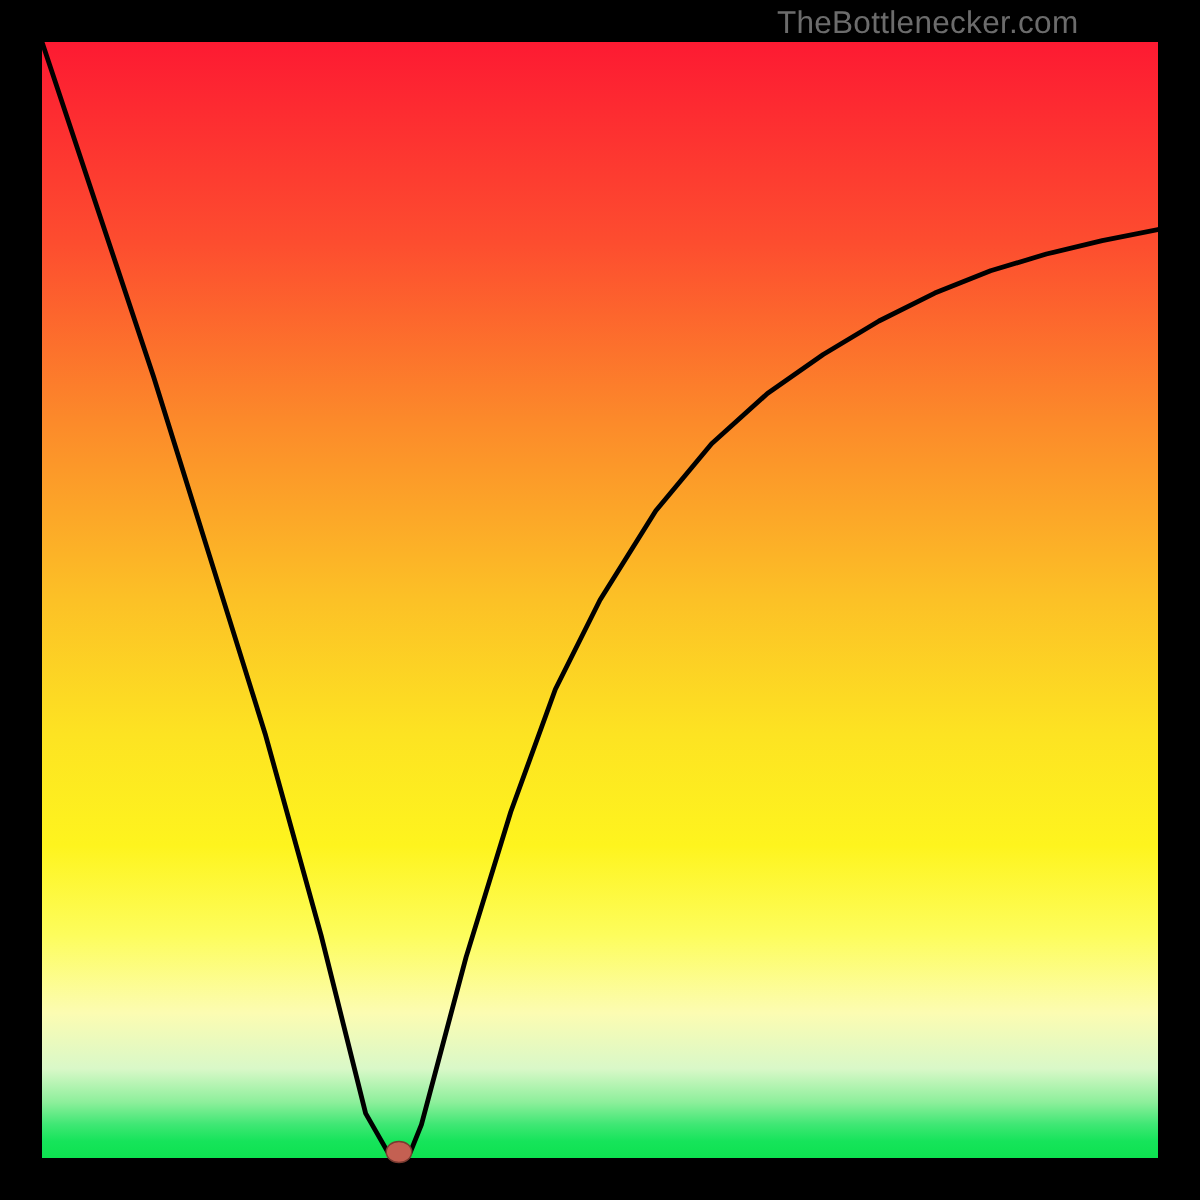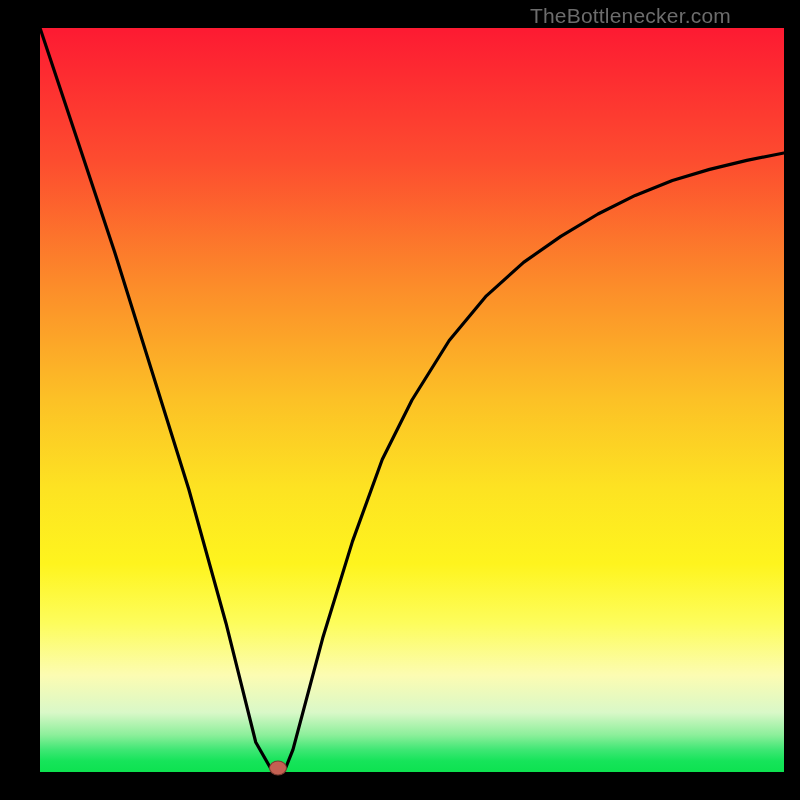--- a/index.html
+++ b/index.html
@@ -7,21 +7,21 @@
     padding: 0;
     width: 800px;
     height: 800px;
     background: #000;
     overflow: hidden;
     font-family: Arial, Helvetica, sans-serif;
   }
   .frame {
     position: absolute;
     top: 0;
-    left: 12px;
+    left: 0;
     width: 727px;
     height: 800px;
     background: #000;
   }
   .plot-bg {
     position: absolute;
     left: 28px;
     top: 28px;
     width: 744px;
     height: 744px;

